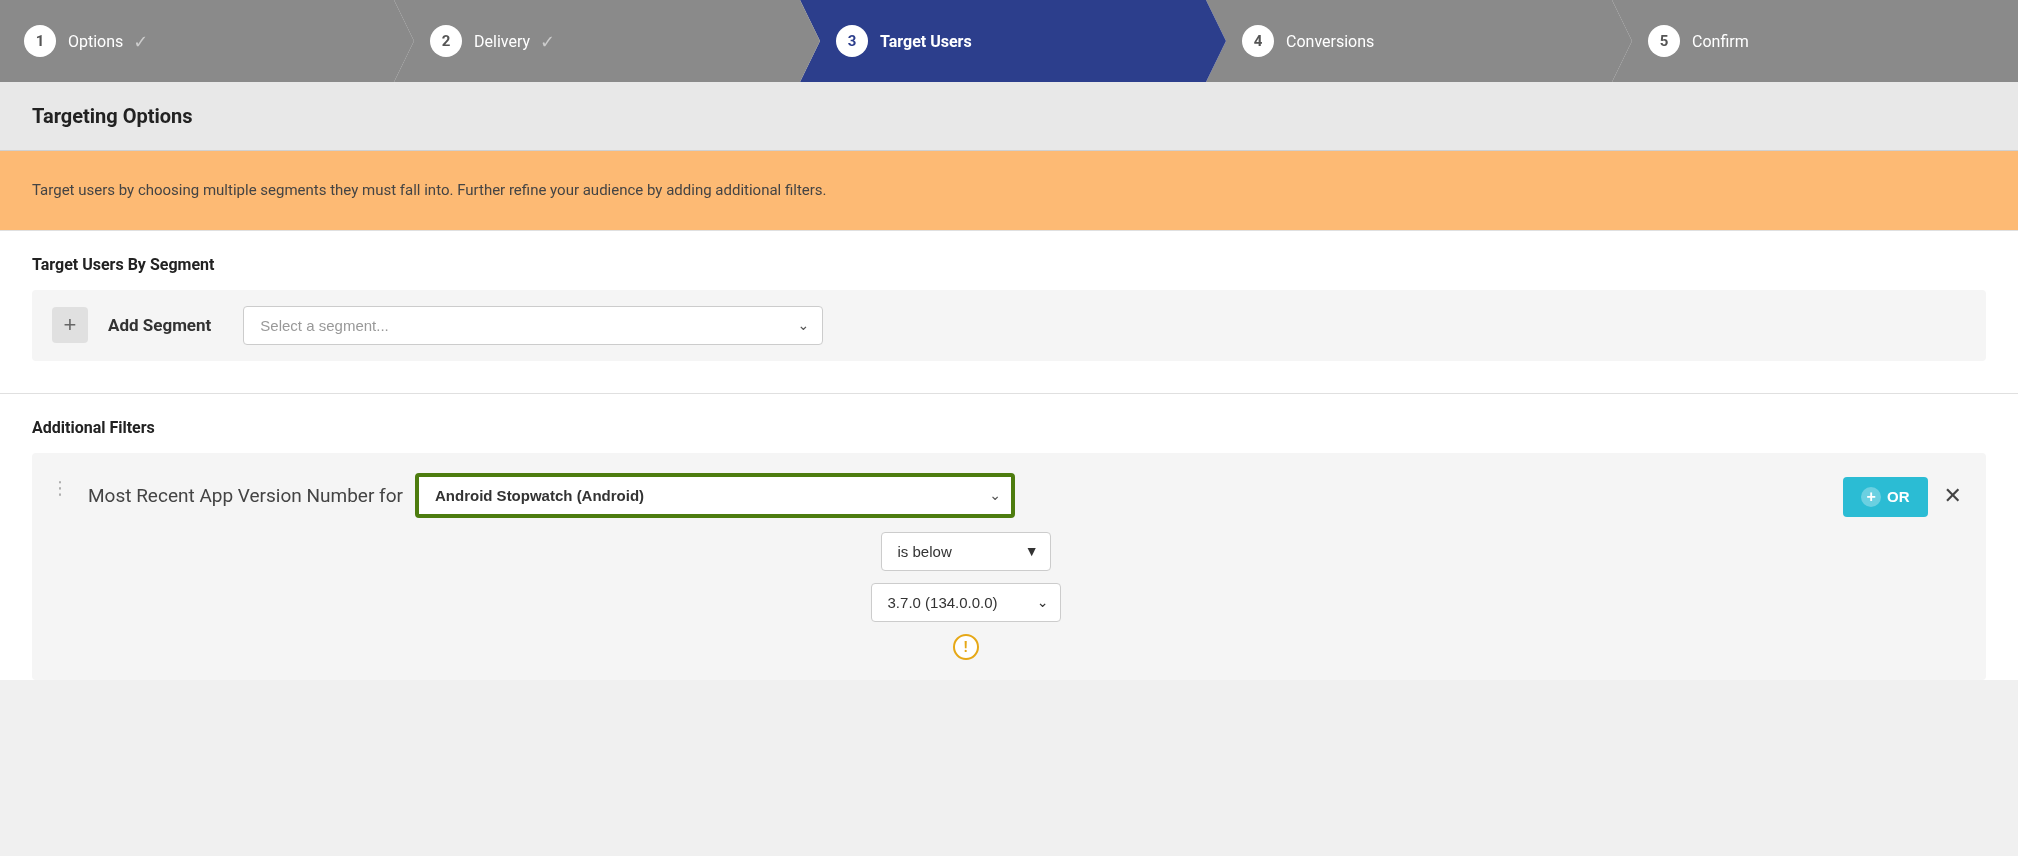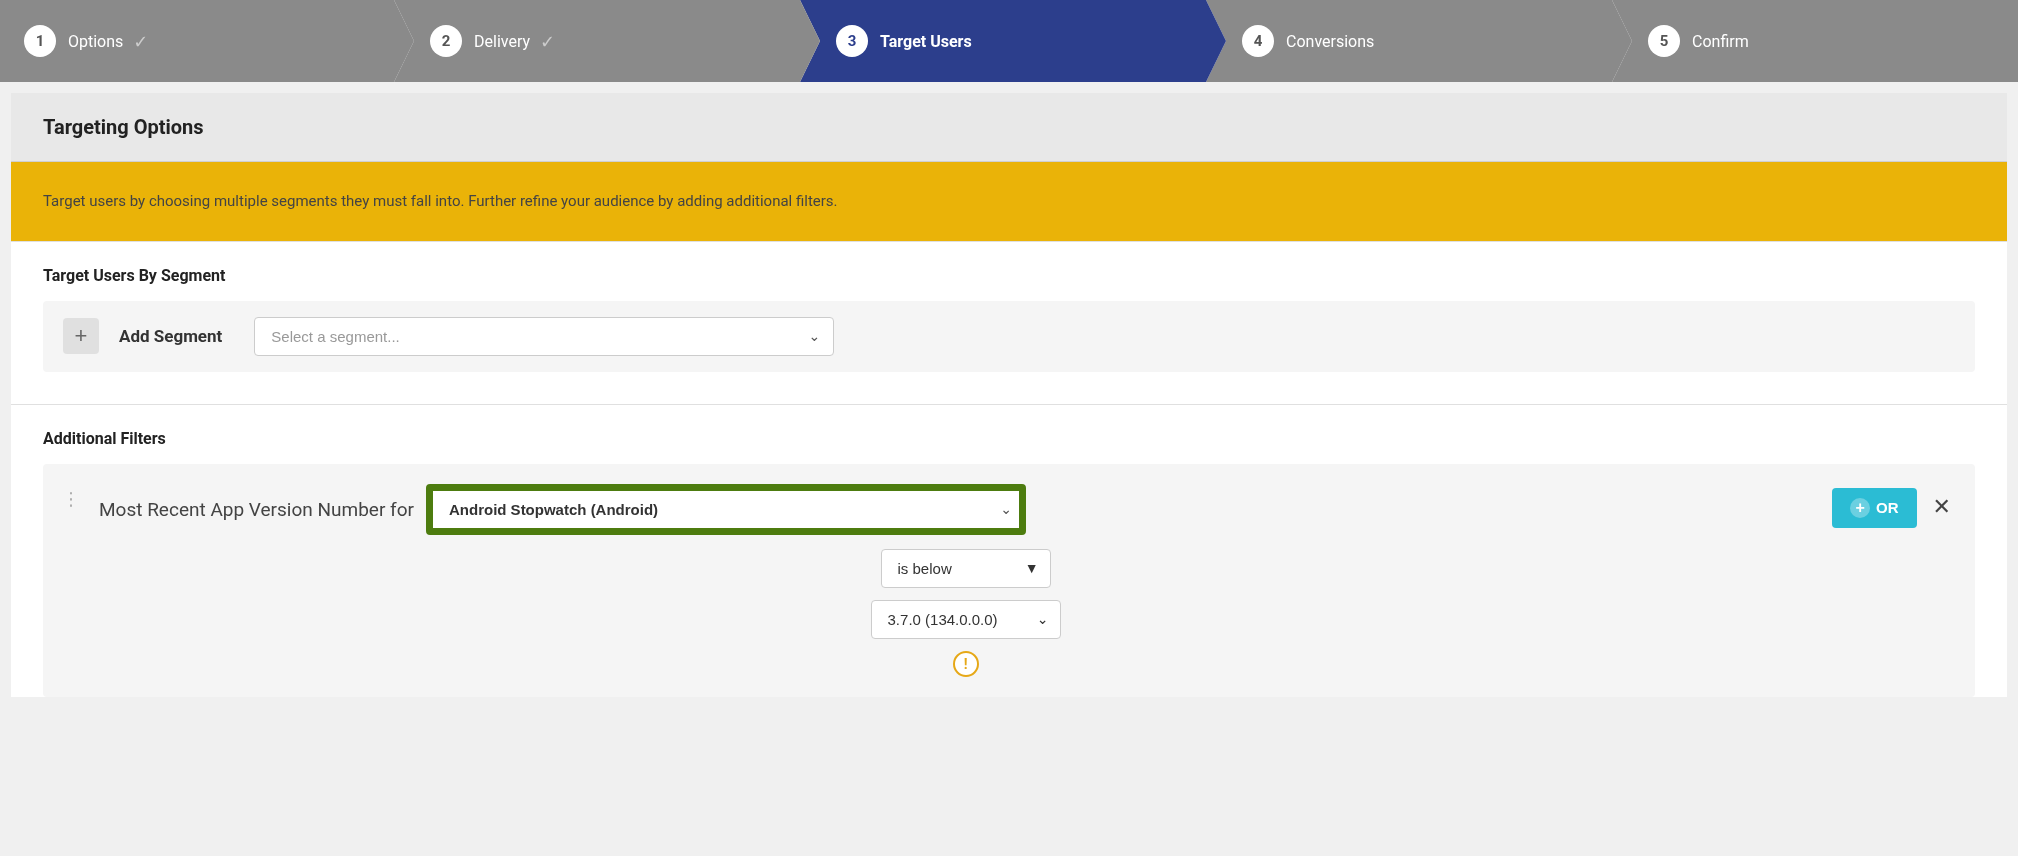--- a/index.html
+++ b/index.html
@@ -93,40 +93,40 @@
     }
     .step-check {
       margin-left: 10px;
       color: #ccc;
       font-size: 18px;
     }
 
     
     .main {
       background: #fff;
-      margin: 11px;
+      margin: 0;
     }
 
     
     .targeting-header {
       background: #e8e8e8;
       padding: 22px 32px;
       border-bottom: 1px solid #d0d0d0;
     }
     .targeting-header h2 {
       font-size: 20px;
       font-weight: 700;
       color: #222;
     }
 
     
     .description-section {
       padding: 28px 32px;
       border-bottom: 1px solid #e0e0e0;
-      background: #eab308;
+      background: #fdba74;
     }
     .description-section p {
       font-size: 15px;
       color: #444;
       line-height: 1.5;
     }
 
     
     .segment-section {
       padding: 24px 32px 8px 32px;
@@ -244,21 +244,21 @@
       white-space: nowrap;
     }
     .app-select-wrapper {
       flex: 1;
       max-width: 600px;
       position: relative;
     }
     .app-select-wrapper select {
       width: 100%;
       padding: 10px 40px 10px 16px;
-      border: 7px solid #4d7c0f;
+      border: 4px solid #4d7c0f;
       border-radius: 4px;
       background: #fff;
       font-size: 15px;
       font-weight: 600;
       color: #333;
       appearance: none;
       cursor: pointer;
     }
     .app-select-wrapper .chevron {
       position: absolute;

